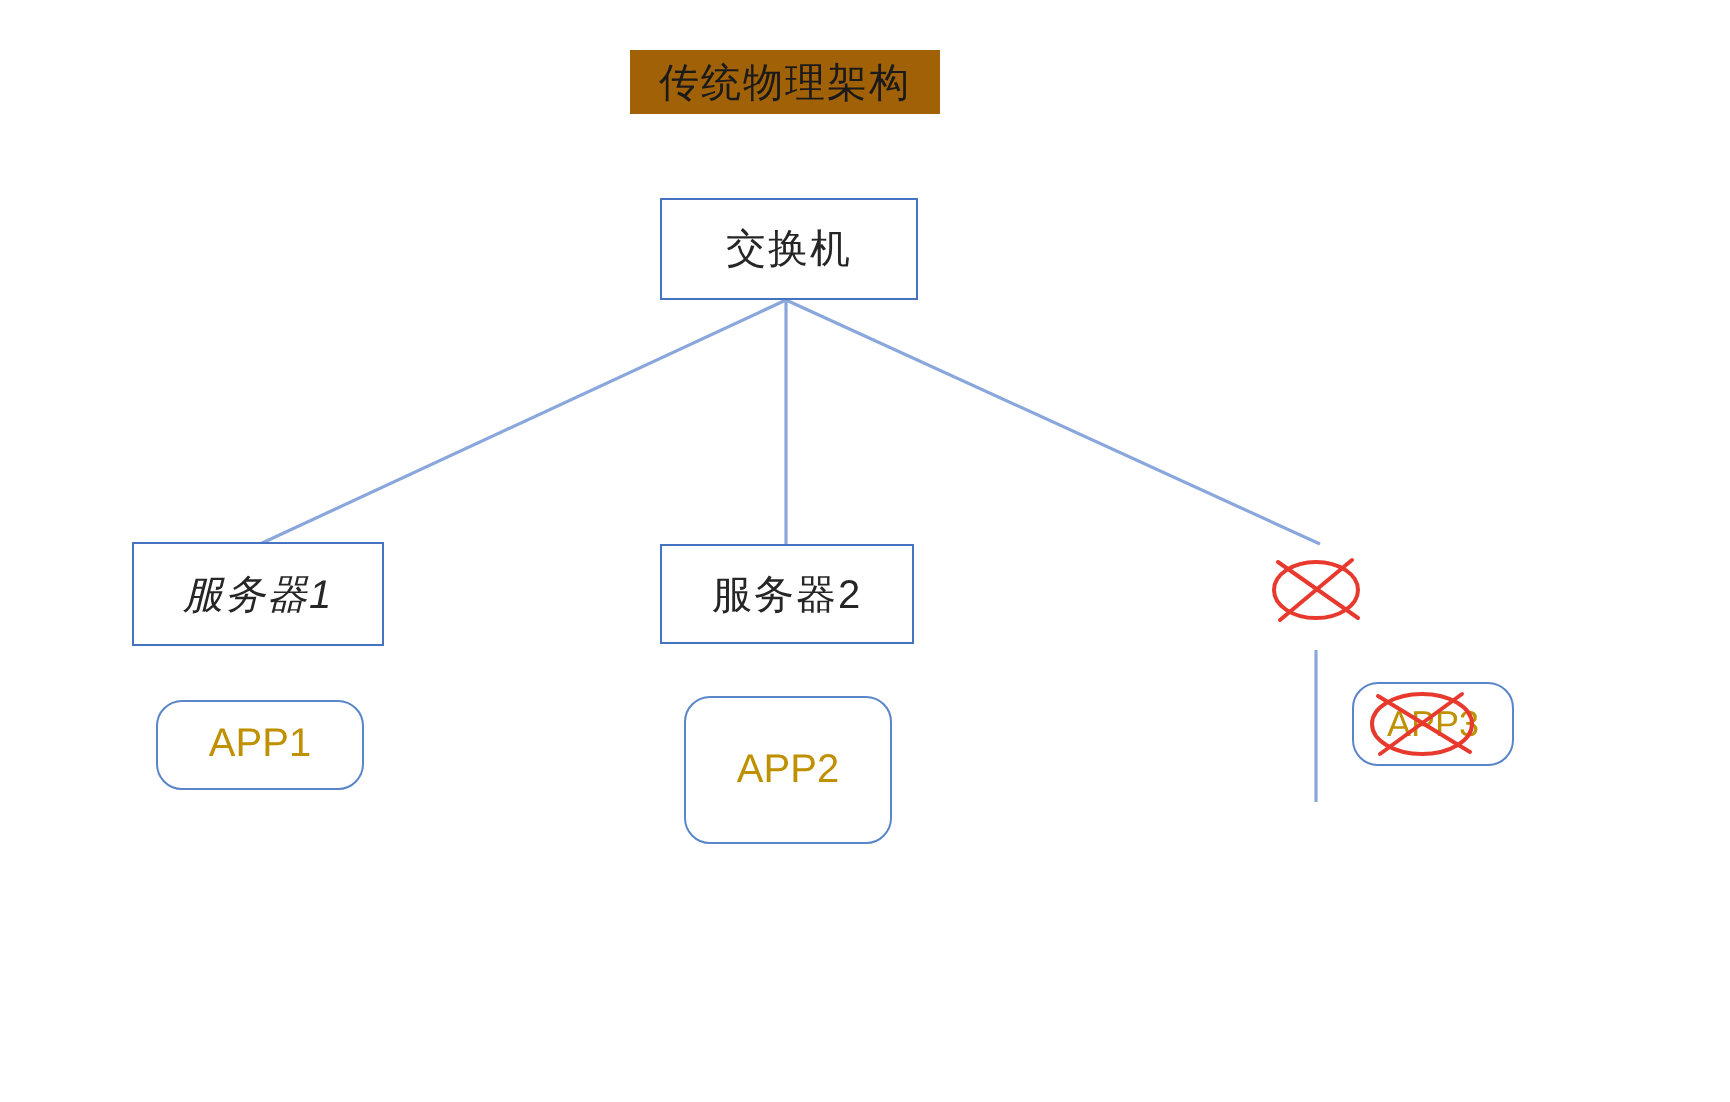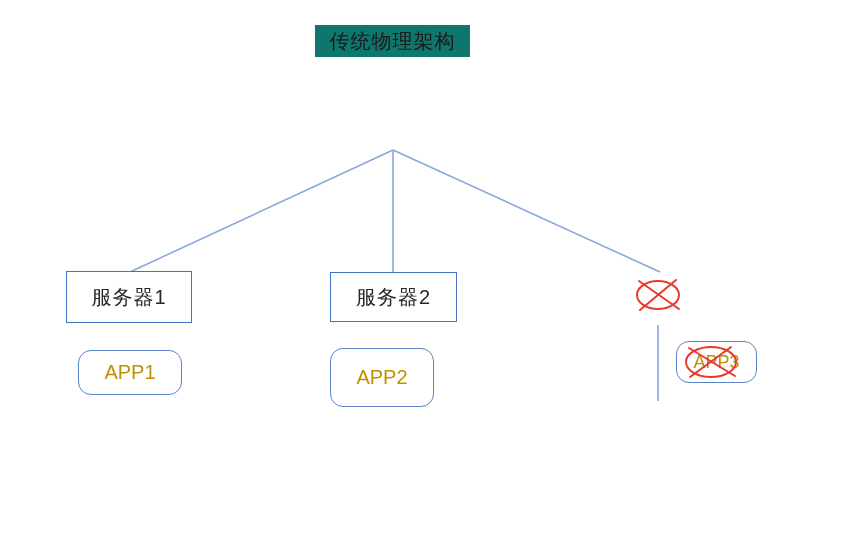--- a/index.html
+++ b/index.html
@@ -41,54 +41,55 @@
   .node.rounded {
     border-radius: 13px;
     border-color: #5b85c9;
     color: #bf9000;
     letter-spacing: 0;
   }
   .diagram-title {
     position: absolute;
     z-index: 1;
     box-sizing: border-box;
-    background: #0f766e;
+    background: #a16207;
     display: flex;
     align-items: center;
     justify-content: center;
     font-size: 20px;
     color: #1a1a1a;
     letter-spacing: 1px;
   }
 
   
   #title    { left: 315px; top: 25px;  width: 155px; height: 32px; }
   #switch   { left: 330px; top: 99px;  width: 129px; height: 51px; }
-  #server1  { left: 66px;  top: 271px; width: 126px; height: 52px; }
+  #server1  { left: 66px;  top: 271px; width: 126px; height: 52px; font-style: italic; }
   #server2  { left: 330px; top: 272px; width: 127px; height: 50px; }
   #server3  { left: 594px; top: 273px; width: 128px; height: 52px; }
   #app1     { left: 78px;  top: 350px; width: 104px; height: 45px; }
-  #app2     { left: 330px; top: 348px; width: 104px; height: 59px; }
+  #app2     { left: 342px; top: 348px; width: 104px; height: 74px; }
   #app3     { left: 676px; top: 341px; width: 81px;  height: 42px; font-size: 18px; }
   #storage  { left: 594px; top: 401px; width: 128px; height: 51px; }
 </style>
 </head>
 <body>
 
 <div class="canvas">
 
   <svg class="layer connectors" viewBox="0 0 865 551">
     <line x1="393" y1="150" x2="130" y2="272" stroke="#8aa7dd" stroke-width="1.6"></line>
     <line x1="393" y1="150" x2="393" y2="273" stroke="#8aa7dd" stroke-width="1.6"></line>
     <line x1="393" y1="150" x2="660" y2="272" stroke="#8aa7dd" stroke-width="1.6"></line>
     <line x1="658" y1="325" x2="658" y2="401" stroke="#8aa7dd" stroke-width="1.6"></line>
   </svg>
 
   <div class="diagram-title" id="title">传统物理架构</div>
 
+  <div class="node" id="switch">交换机</div>
 
   <div class="node" id="server1">服务器1</div>
 
   <div class="node" id="server2">服务器2</div>
 
 
   <div class="node rounded" id="app1">APP1</div>
 
   <div class="node rounded" id="app2">APP2</div>
 

